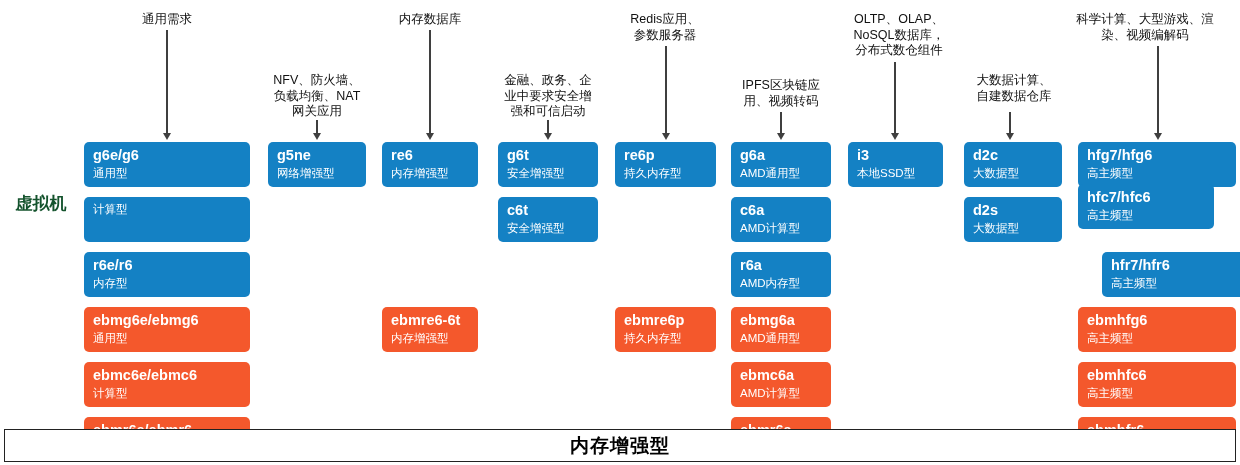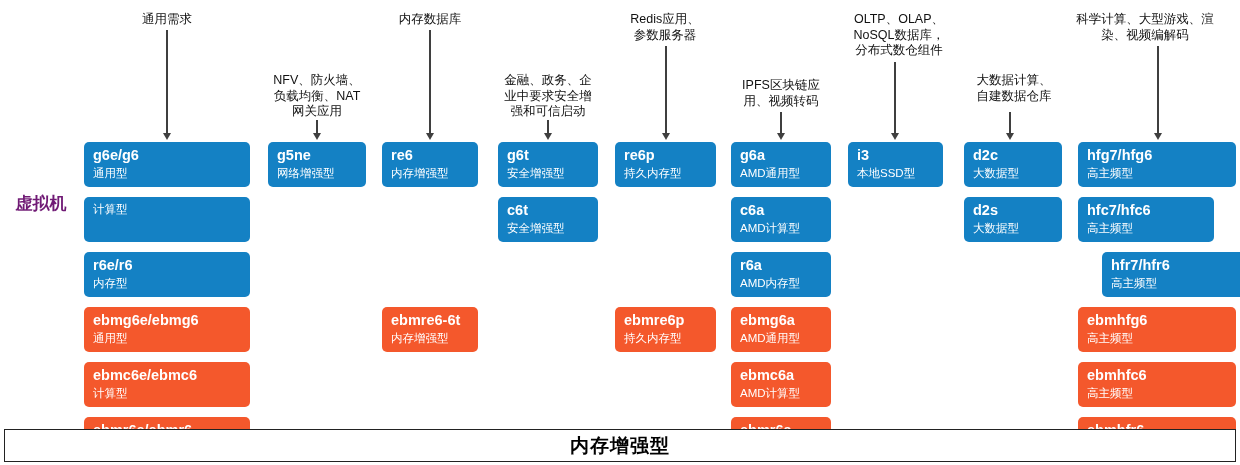--- a/index.html
+++ b/index.html
@@ -70,21 +70,21 @@
     font-weight:normal;
     line-height:16px;
     white-space:nowrap;
   }
 
   
   .group-label{
     position:absolute;
     font-size:17px;
     font-weight:bold;
-    color:#701a75;
+    color:#14532d;
     text-align:center;
     line-height:22px;
     white-space:pre-line;
   }
 
   
   #banner{
     position:absolute;
     left:4px;
     top:429px;
@@ -252,21 +252,21 @@
       <div class="caption" style="left: 1050px; top: 12px; width: 190px;">科学计算、大型游戏、渲
 染、视频编解码</div>
       <div class="arrow" style="left: 1150px; top: 46px; width: 16px; height: 94px;">
         <div class="shaft" style="height: 87px;"></div>
         <div class="head"></div>
       </div>
       <div class="box vm" style="left: 1078px; top: 142px; width: 158px; height: 45px;">
         <div class="name">hfg7/hfg6</div>
         <div class="kind">高主频型</div>
       </div>
-      <div class="box vm" style="left: 1078px; top: 197px; width: 136px; height: 45px;">
+      <div class="box vm" style="left: 1078px; top: 184px; width: 136px; height: 45px;">
         <div class="name">hfc7/hfc6</div>
         <div class="kind">高主频型</div>
       </div>
       <div class="box vm" style="left: 1078px; top: 252px; width: 158px; height: 45px; margin-left: 24px;">
         <div class="name">hfr7/hfr6</div>
         <div class="kind">高主频型</div>
       </div>
       <div class="box ebm" style="left: 1078px; top: 307px; width: 158px; height: 45px;">
         <div class="name">ebmhfg6</div>
         <div class="kind">高主频型</div>

